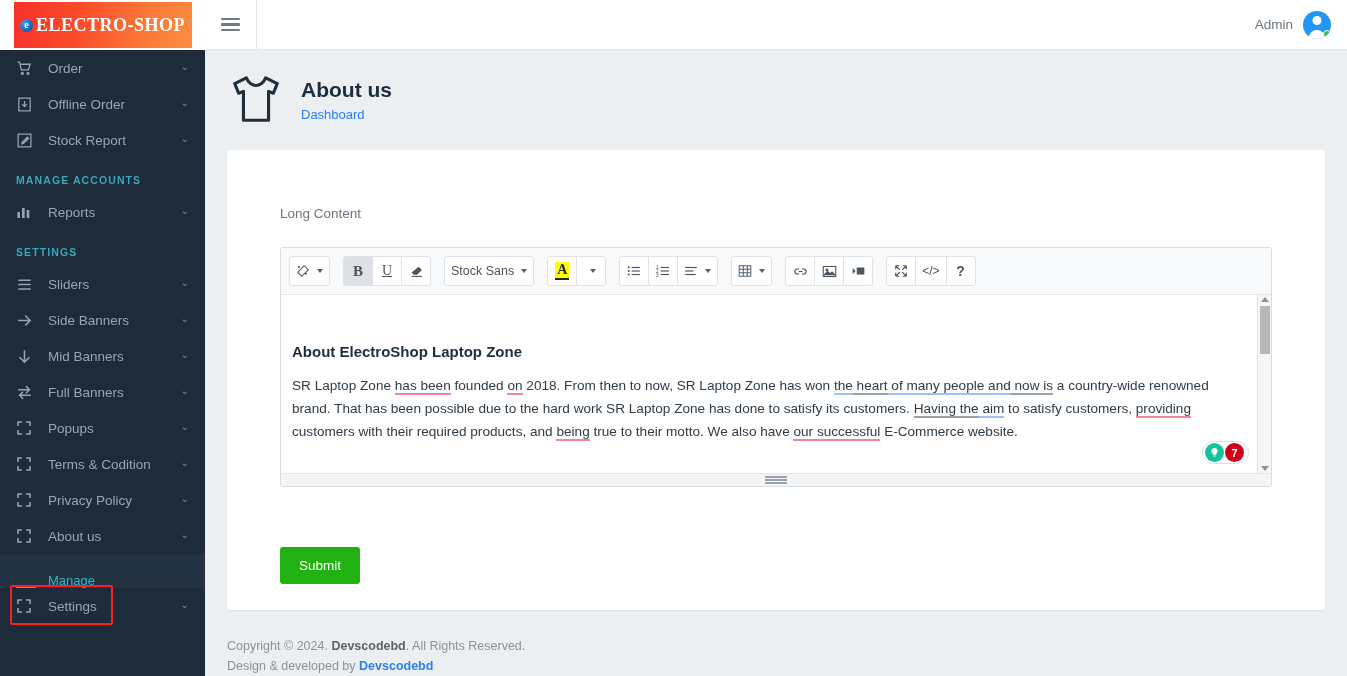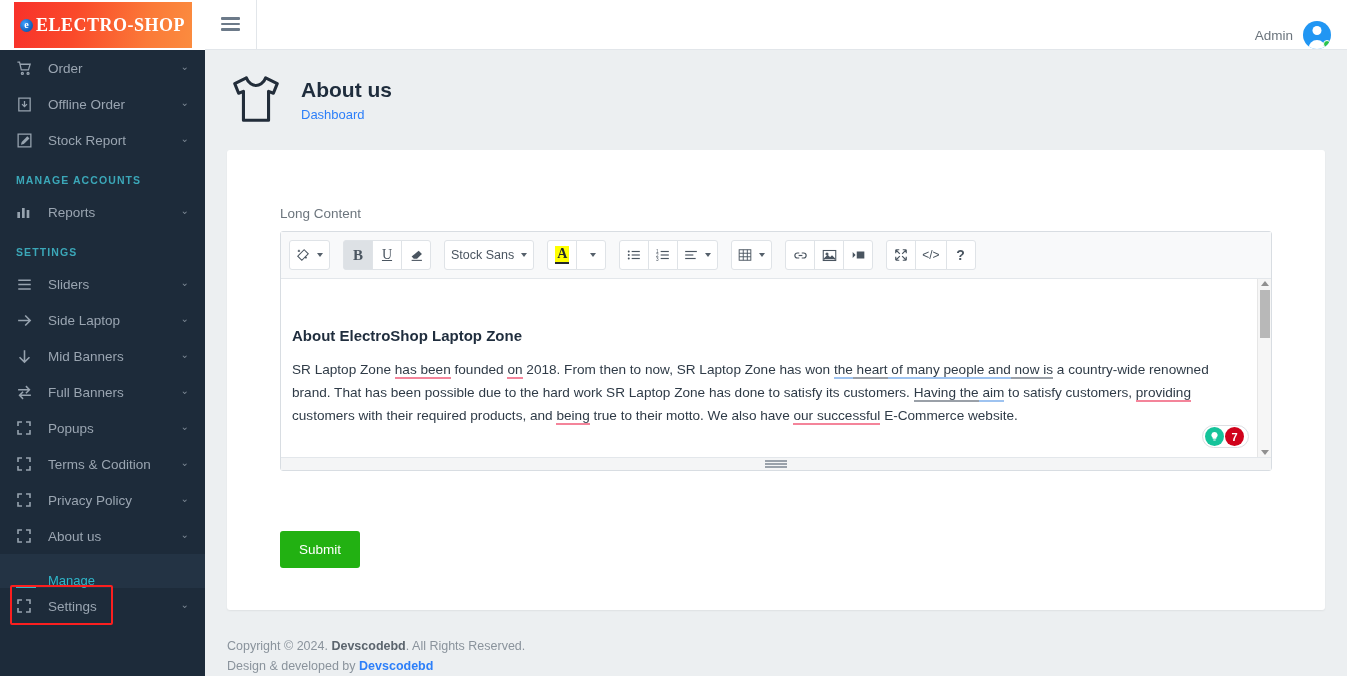--- a/index.html
+++ b/index.html
@@ -82,21 +82,21 @@
     width: 103px; height: 40px;
     border: 2.5px solid #fb1f1f; border-radius: 2px;
     pointer-events: none;
   }
 
   
   .main { flex: 1; height: 676px; display: flex; flex-direction: column; background: #eceff1; }
 
   .topbar {
     height: 50px; background: #ffffff;
-    display: flex; align-items: flex-end;
+    display: flex; align-items: center;
     border-bottom: 1px solid #e2e6ea;
     flex-shrink: 0;
   }
   .burger-cell {
     width: 52px; height: 50px;
     display: flex; align-items: center; justify-content: center;
     border-right: 1px solid #e2e6ea;
     cursor: pointer;
   }
   .burger { width: 19px; }
@@ -145,21 +145,21 @@
   }
   .breadcrumb { font-size: 13px; color: #2d7ff9; cursor: pointer; }
 
   .content-area { flex: 1; padding: 0 22px; overflow: hidden; }
   .card {
     background: #ffffff; border-radius: 3px;
     box-shadow: 0 1px 2px rgba(0,0,0,.06);
     padding: 56px 53px 0 53px;
     height: 460px;
   }
-  .field-label { font-size: 13.5px; color: #6c757d; margin-bottom: 10px; }
+  .field-label { font-size: 13.5px; color: #6c757d; margin-bottom: 26px; }
 
   
   .editor { border: 1px solid #d8dde2; border-radius: 3px; }
   .editor-toolbar {
     background: #f8f9fa; border-bottom: 1px solid #e3e7eb;
     padding: 8px 8px; display: flex; align-items: center; gap: 13px;
     flex-wrap: nowrap;
   }
   .btn-group { display: flex; }
   .tb-btn {
@@ -338,21 +338,21 @@
         <span class="lbl">Sliders</span>
         <span class="chev">⌄</span>
       </div>
 
       <div class="nav-item">
         <span class="ic">
           <svg width="17" height="17" viewBox="0 0 24 24" fill="none" stroke="#97a3af" stroke-width="2.2">
             <path d="M3 12h17M13 5l7 7-7 7"></path>
           </svg>
         </span>
-        <span class="lbl">Side Laptop</span>
+        <span class="lbl">Side Banners</span>
         <span class="chev">⌄</span>
       </div>
 
       <div class="nav-item">
         <span class="ic">
           <svg width="17" height="17" viewBox="0 0 24 24" fill="none" stroke="#97a3af" stroke-width="2.2">
             <path d="M12 3v17M5 13l7 7 7-7"></path>
           </svg>
         </span>
         <span class="lbl">Mid Banners</span>

